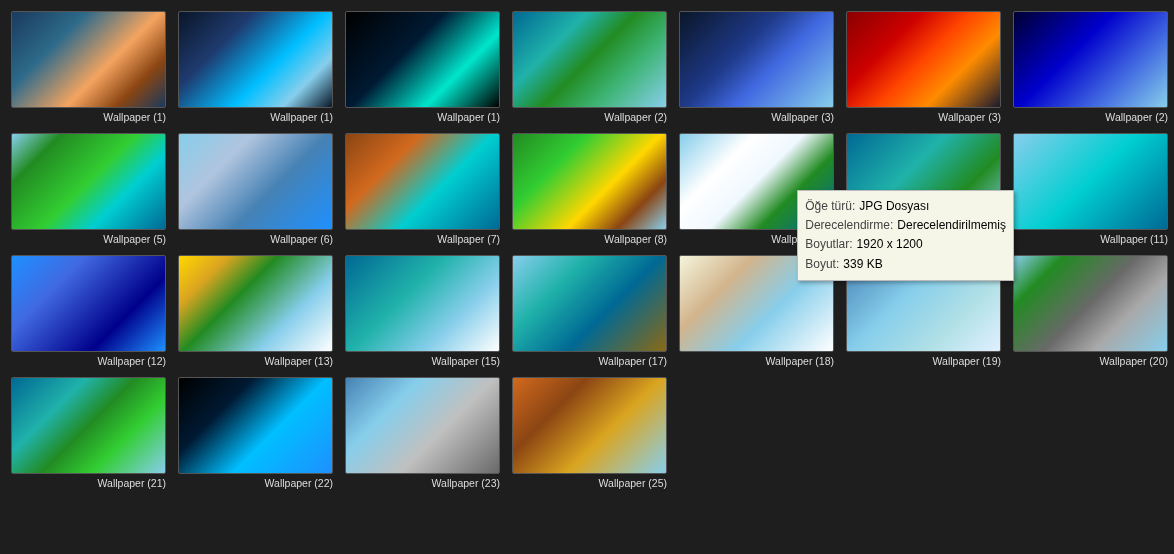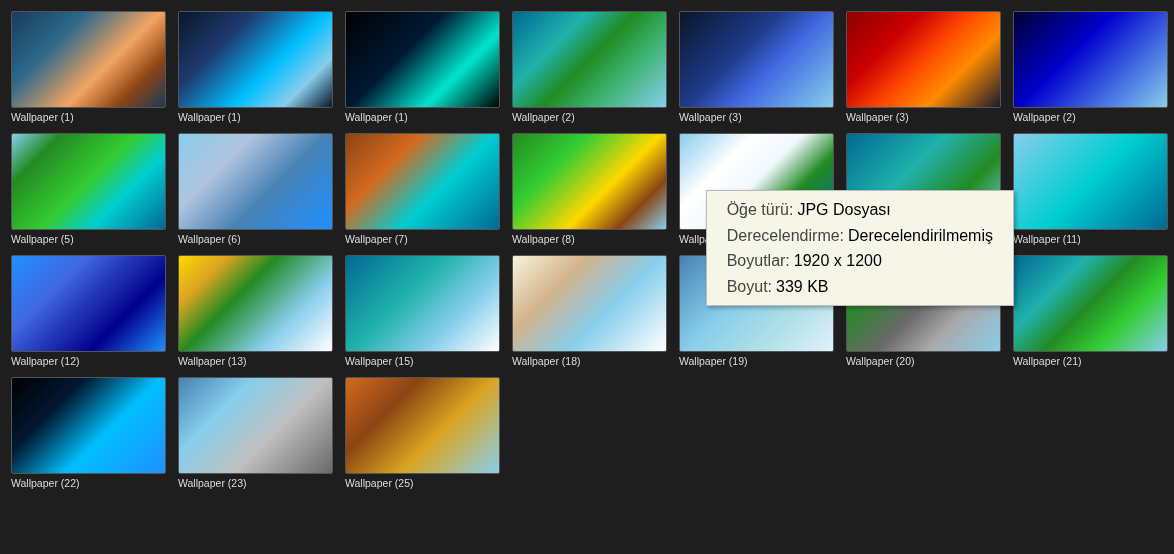--- a/index.html
+++ b/index.html
@@ -13,21 +13,21 @@
       overflow: hidden;
     }
     .grid {
       display: grid;
       grid-template-columns: repeat(7, 1fr);
       gap: 4px 6px;
     }
     .thumb-item {
       display: flex;
       flex-direction: column;
-      align-items: flex-start;
+      align-items: flex-end;
       gap: 3px;
       cursor: pointer;
       padding: 3px;
       border-radius: 2px;
       position: relative;
     }
     .thumb-img {
       width: 155px;
       height: 97px;
       border-radius: 2px;
@@ -71,22 +71,22 @@
     .wp-23 { background: linear-gradient(135deg, #4682b4 0%, #87ceeb 30%, #c0c0c0 60%, #696969 100%); }
     .wp-24 { background: linear-gradient(135deg, #1e90ff 0%, #87ceeb 30%, #228b22 60%, #32cd32 100%); }
     .wp-25 { background: linear-gradient(135deg, #d2691e 0%, #8b4513 30%, #daa520 60%, #87ceeb 100%); }
 
     
     .tooltip {
       position: absolute;
       background: #f5f5e8;
       border: 1px solid #bbb;
       color: #333;
-      font-size: 16px;
-      padding: 6px 20px;
+      font-size: 12px;
+      padding: 6px 7px;
       z-index: 100;
       white-space: nowrap;
       pointer-events: none;
       box-shadow: 2px 2px 4px rgba(0,0,0,0.3);
       right: -10px;
       top: 60px;
     }
     .tooltip-row {
       display: flex;
       gap: 4px;
@@ -187,20 +187,24 @@
     </div>
     <div class="thumb-item">
       <div class="thumb-img wp-13"></div>
       <span class="thumb-label">Wallpaper (13)</span>
     </div>
     <div class="thumb-item">
       <div class="thumb-img wp-15"></div>
       <span class="thumb-label">Wallpaper (15)</span>
     </div>
     <div class="thumb-item">
+      <div class="thumb-img wp-17"></div>
+      <span class="thumb-label">Wallpaper (17)</span>
+    </div>
+    <div class="thumb-item">
       <div class="thumb-img wp-18"></div>
       <span class="thumb-label">Wallpaper (18)</span>
     </div>
     <div class="thumb-item">
       <div class="thumb-img wp-19"></div>
       <span class="thumb-label">Wallpaper (19)</span>
     </div>
     <div class="thumb-item">
       <div class="thumb-img wp-20"></div>
       <span class="thumb-label">Wallpaper (20)</span>

